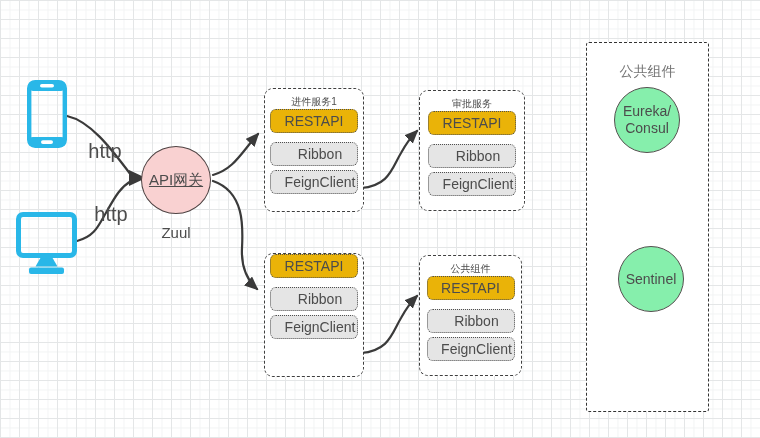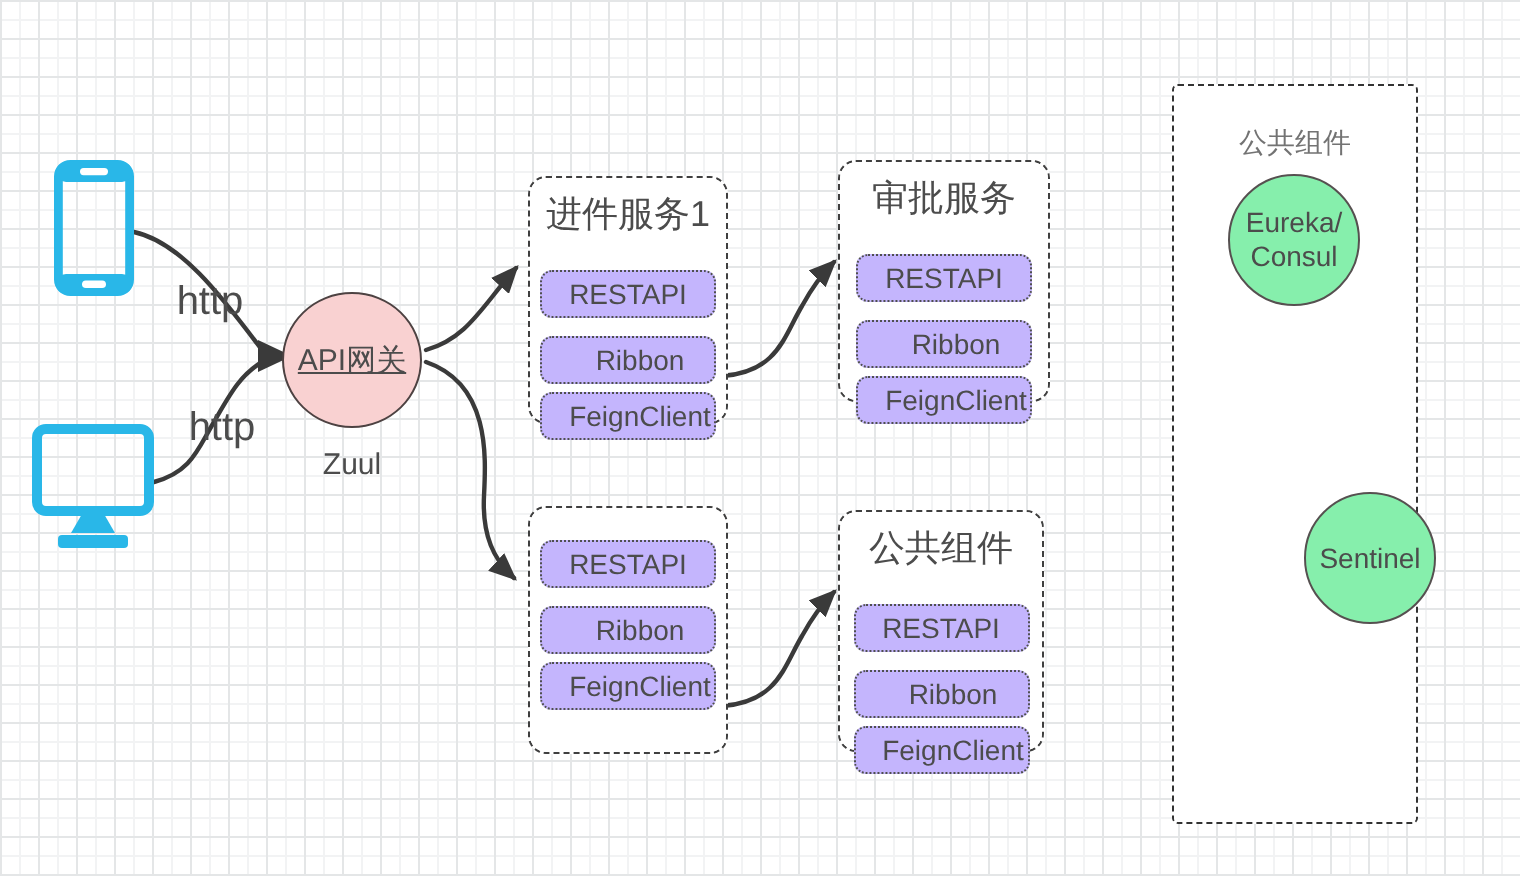--- a/index.html
+++ b/index.html
@@ -34,51 +34,51 @@
     font-size:15px; color:#4c4c4c;text-decoration:underline;
   }
   .gateway-sub { left:141px; top:224px; width:70px; text-align:center; font-size:15px; color:#4c4c4c; }
 
   
   .service-box {
     background:#fff; border:1.5px dashed #3f3f3f; border-radius:9px;
     box-sizing:border-box;
   }
   .sb-1 { left:264px; top:88px;  width:100px; height:124px; }
-  .sb-2 { left:419px; top:80px;  width:106px; height:121px; }
+  .sb-2 { left:419px; top:90px;  width:106px; height:121px; }
   .sb-3 { left:264px; top:253px; width:100px; height:124px; }
   .sb-4 { left:419px; top:255px; width:103px; height:121px; }
-  .service-title { margin-top:6px; text-align:center; font-size:18px; color:#4c4c4c; }
+  .service-title { margin-top:6px; text-align:center; font-size:10px; color:#4c4c4c; }
   .comp {
     width:88px; height:24px; margin:0 auto; box-sizing:border-box;
     border:1.4px dotted #4f4f4f; border-radius:6px;
     display:flex; align-items:center; justify-content:center;
     font-size:14px; color:#4c4c4c;
   }
-  .comp-rest { background:#c4b5fd; margin-top:16px; }
-  .comp-mint { background:#c4b5fd;padding-left:12px; }
+  .comp-rest { background:#eab308; margin-top:0; }
+  .comp-mint { background:#e5e5e5;padding-left:12px; }
   .comp-gap-lg { margin-top:9px; }
   .comp-gap-sm { margin-top:4px; }
 
   
   .panel {
     left:586px; top:42px; width:123px; height:370px;
     background:#fff; border:1.6px dashed #333; border-radius:3px;
     box-sizing:border-box;
   }
   .panel-title { margin-top:20px; text-align:center; font-size:14px; color:#737373; }
   .p-circle {
     position:absolute; border-radius:50%;
     background:#86efac; border:1.5px solid #565050; box-sizing:border-box;
     display:flex; align-items:center; justify-content:center; text-align:center;
     font-size:14px; line-height:17px; color:#4c4c4c; white-space:pre-line;
   }
   .pc-1 { left:27px; top:44px;  width:66px; height:66px; }
   .pc-2 { left:29px; top:127px; width:70px; height:70px; }
-  .pc-3 { left:31px; top:203px; width:66px; height:66px;margin-left:34px; }
+  .pc-3 { left:31px; top:203px; width:66px; height:66px; }
   .pc-4 { left:31px; top:287px; width:66px; height:66px; }
 
   
   .watermark {
     right:2px; top:407px; font-size:18px; letter-spacing:0.5px;
     color:#979797;
     text-shadow:-1px -1px 0 #fff, 1px -1px 0 #fff, -1px 1px 0 #fff, 1px 1px 0 #fff;
   }
 </style>
 </head>

